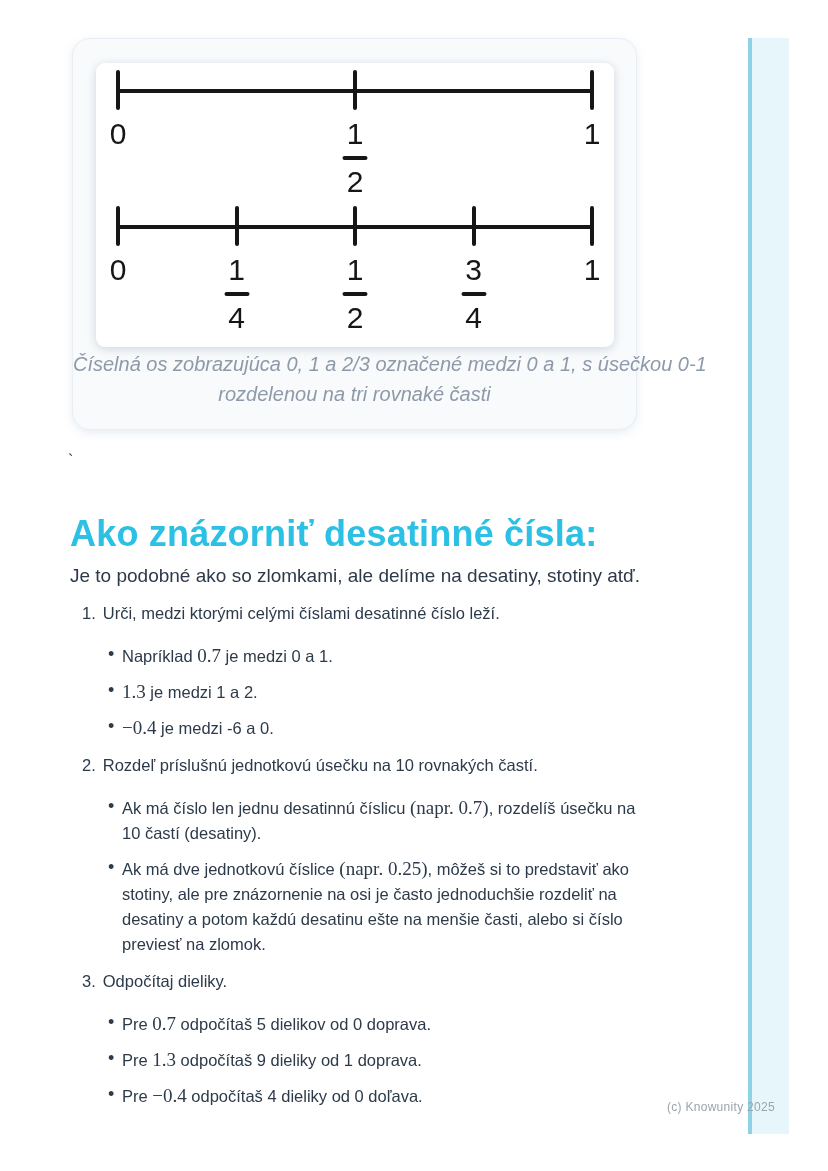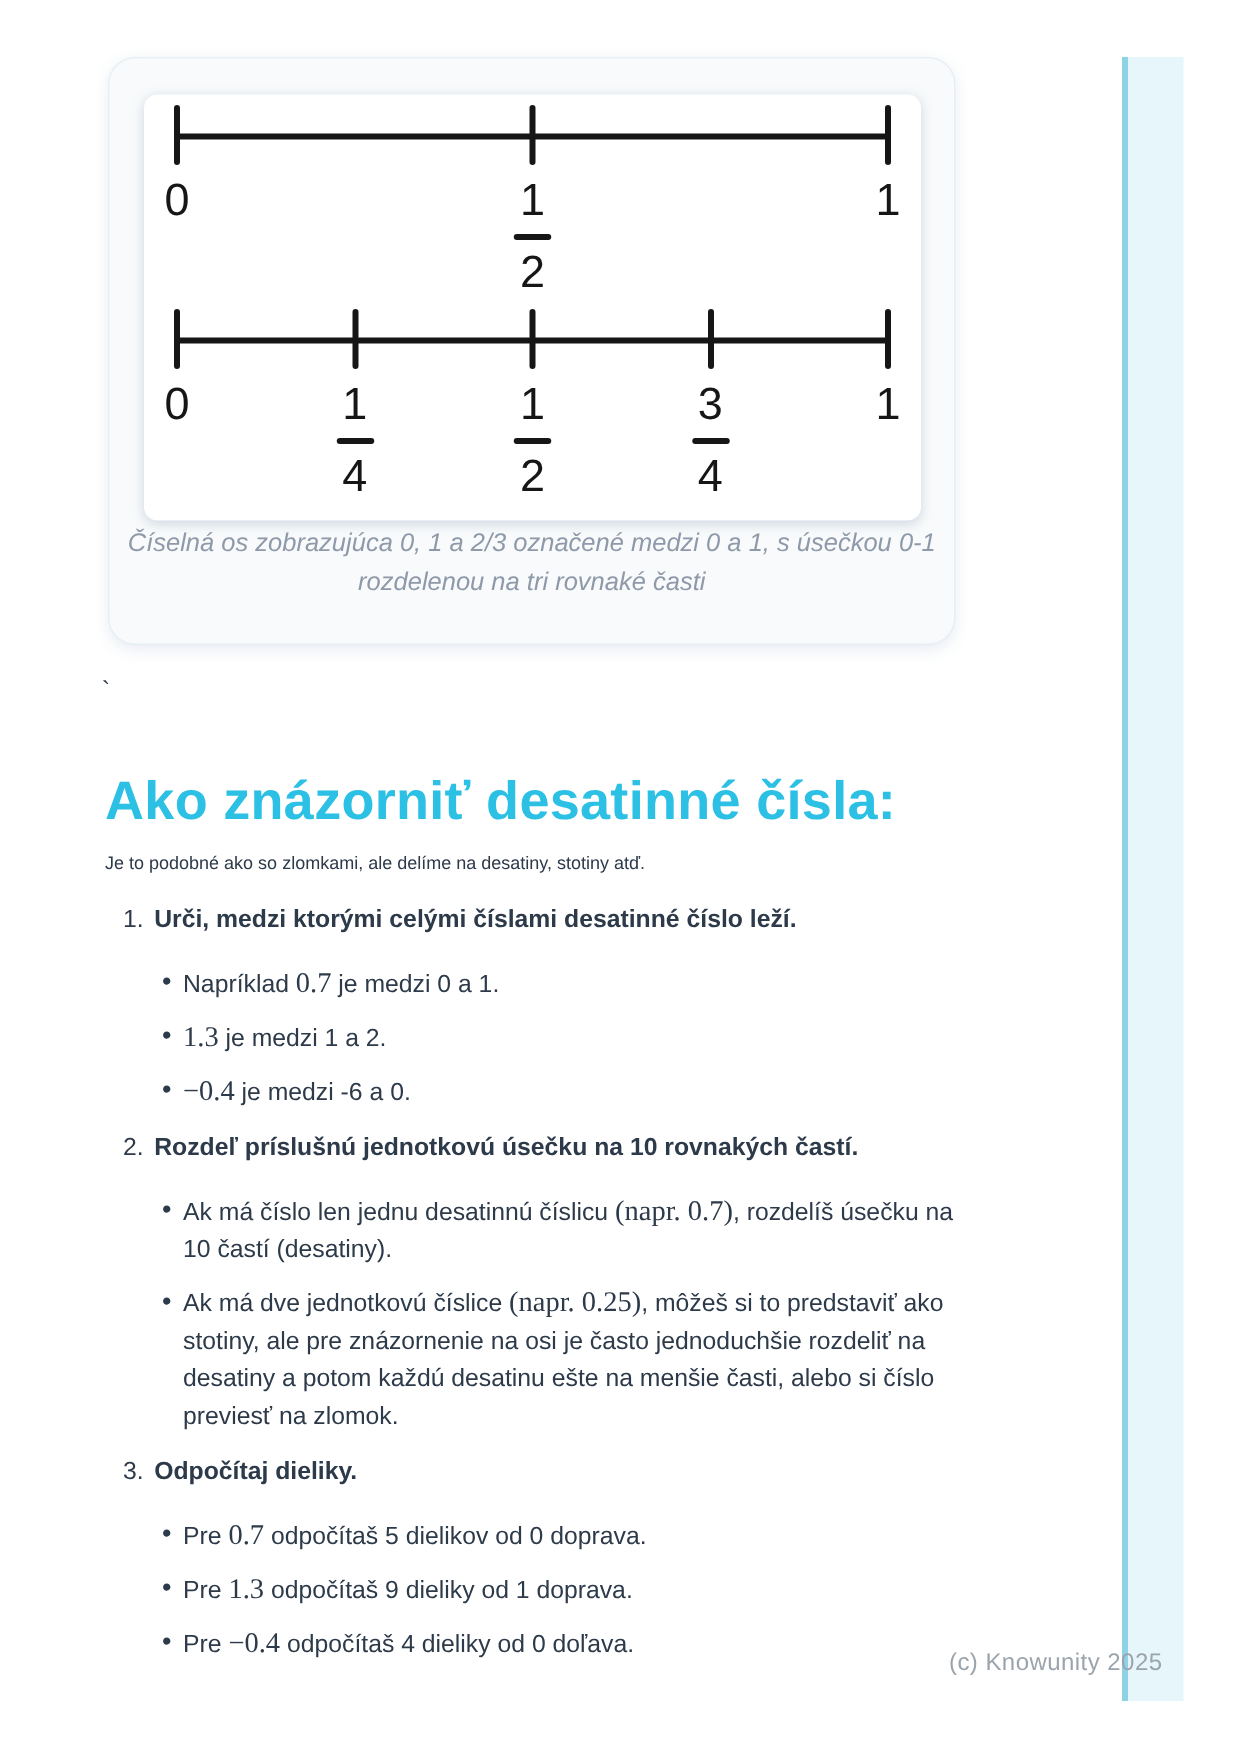--- a/index.html
+++ b/index.html
@@ -19,39 +19,39 @@
                 border-radius:9px;box-shadow:0 2px 8px rgba(125,150,175,.35);}
   .numberline{position:relative;height:132px;margin:4px 22px 0;}
   .nl-track{position:absolute;left:0;right:0;top:22px;height:4px;background:var(--figure-ink,#161616);border-radius:2px;}
   .nl-tick{position:absolute;top:3px;width:4px;height:40px;background:var(--figure-ink,#161616);
            border-radius:2px;transform:translateX(-50%);}
   .nl-label{position:absolute;top:52px;transform:translateX(-50%);font-size:30px;line-height:1;
             color:var(--figure-ink,#161616);text-align:center;}
   .nl-frac{display:flex;flex-direction:column;align-items:center;gap:7px;}
   .nl-frac .bar{width:25px;height:4px;background:var(--figure-ink,#161616);border-radius:2px;}
   .figure-caption{position:absolute;left:0;right:0;top:310px;text-align:center;font-style:italic;
-                  font-size:17px;line-height:1.5;color:var(--caption-text,#8e99a9);}
+                  font-size:20px;line-height:1.5;color:var(--caption-text,#8e99a9);}
   .caption-line{white-space:nowrap;}
 
   .stray{position:absolute;left:68px;top:452px;font-size:16px;color:var(--body-text,#2d3a4a);}
 
   .heading{position:absolute;left:70px;top:513px;margin:0;font-size:36px;font-weight:700;
            color:var(--heading,#2bc0e4);letter-spacing:.2px;}
-  .intro{position:absolute;left:70px;top:563px;margin:0;font-size:12px;line-height:25px;}
+  .intro{position:absolute;left:70px;top:563px;margin:0;font-size:19px;line-height:25px;}
 
   #steps{position:absolute;left:70px;top:601px;width:567px;margin:0;padding:0;list-style:none;font-size:16.5px;}
   .step-head{padding-left:12px;line-height:25px;}
   .step-num{margin-right:7px;font-weight:400;}
-  .step-title{font-weight:700;}
+  .step-title{font-weight:400;}
   .bullets{list-style:none;margin:17px 0 12px;padding:0;}
   .bullets li{position:relative;padding-left:52px;margin-bottom:10px;line-height:25px;}
   .bullets li::before{content:"\2022";position:absolute;left:38px;top:-1px;font-size:18px;color:var(--body-text,#2d3a4a);}
   .math{font-family:"Liberation Serif","DejaVu Serif",serif;font-size:19px;}
 
-  .footer{position:absolute;top:1100px;right:53px;font-size:16px;letter-spacing:.3px;
+  .footer{position:absolute;top:1100px;right:53px;font-size:12px;letter-spacing:.3px;
           color:var(--footer-text,#9ba4ac);z-index:2;}
 </style>
 </head>
 <body>
 
 <div class="page">
 
   <div class="side-stripe"></div>
 
   <div class="figure-card">

